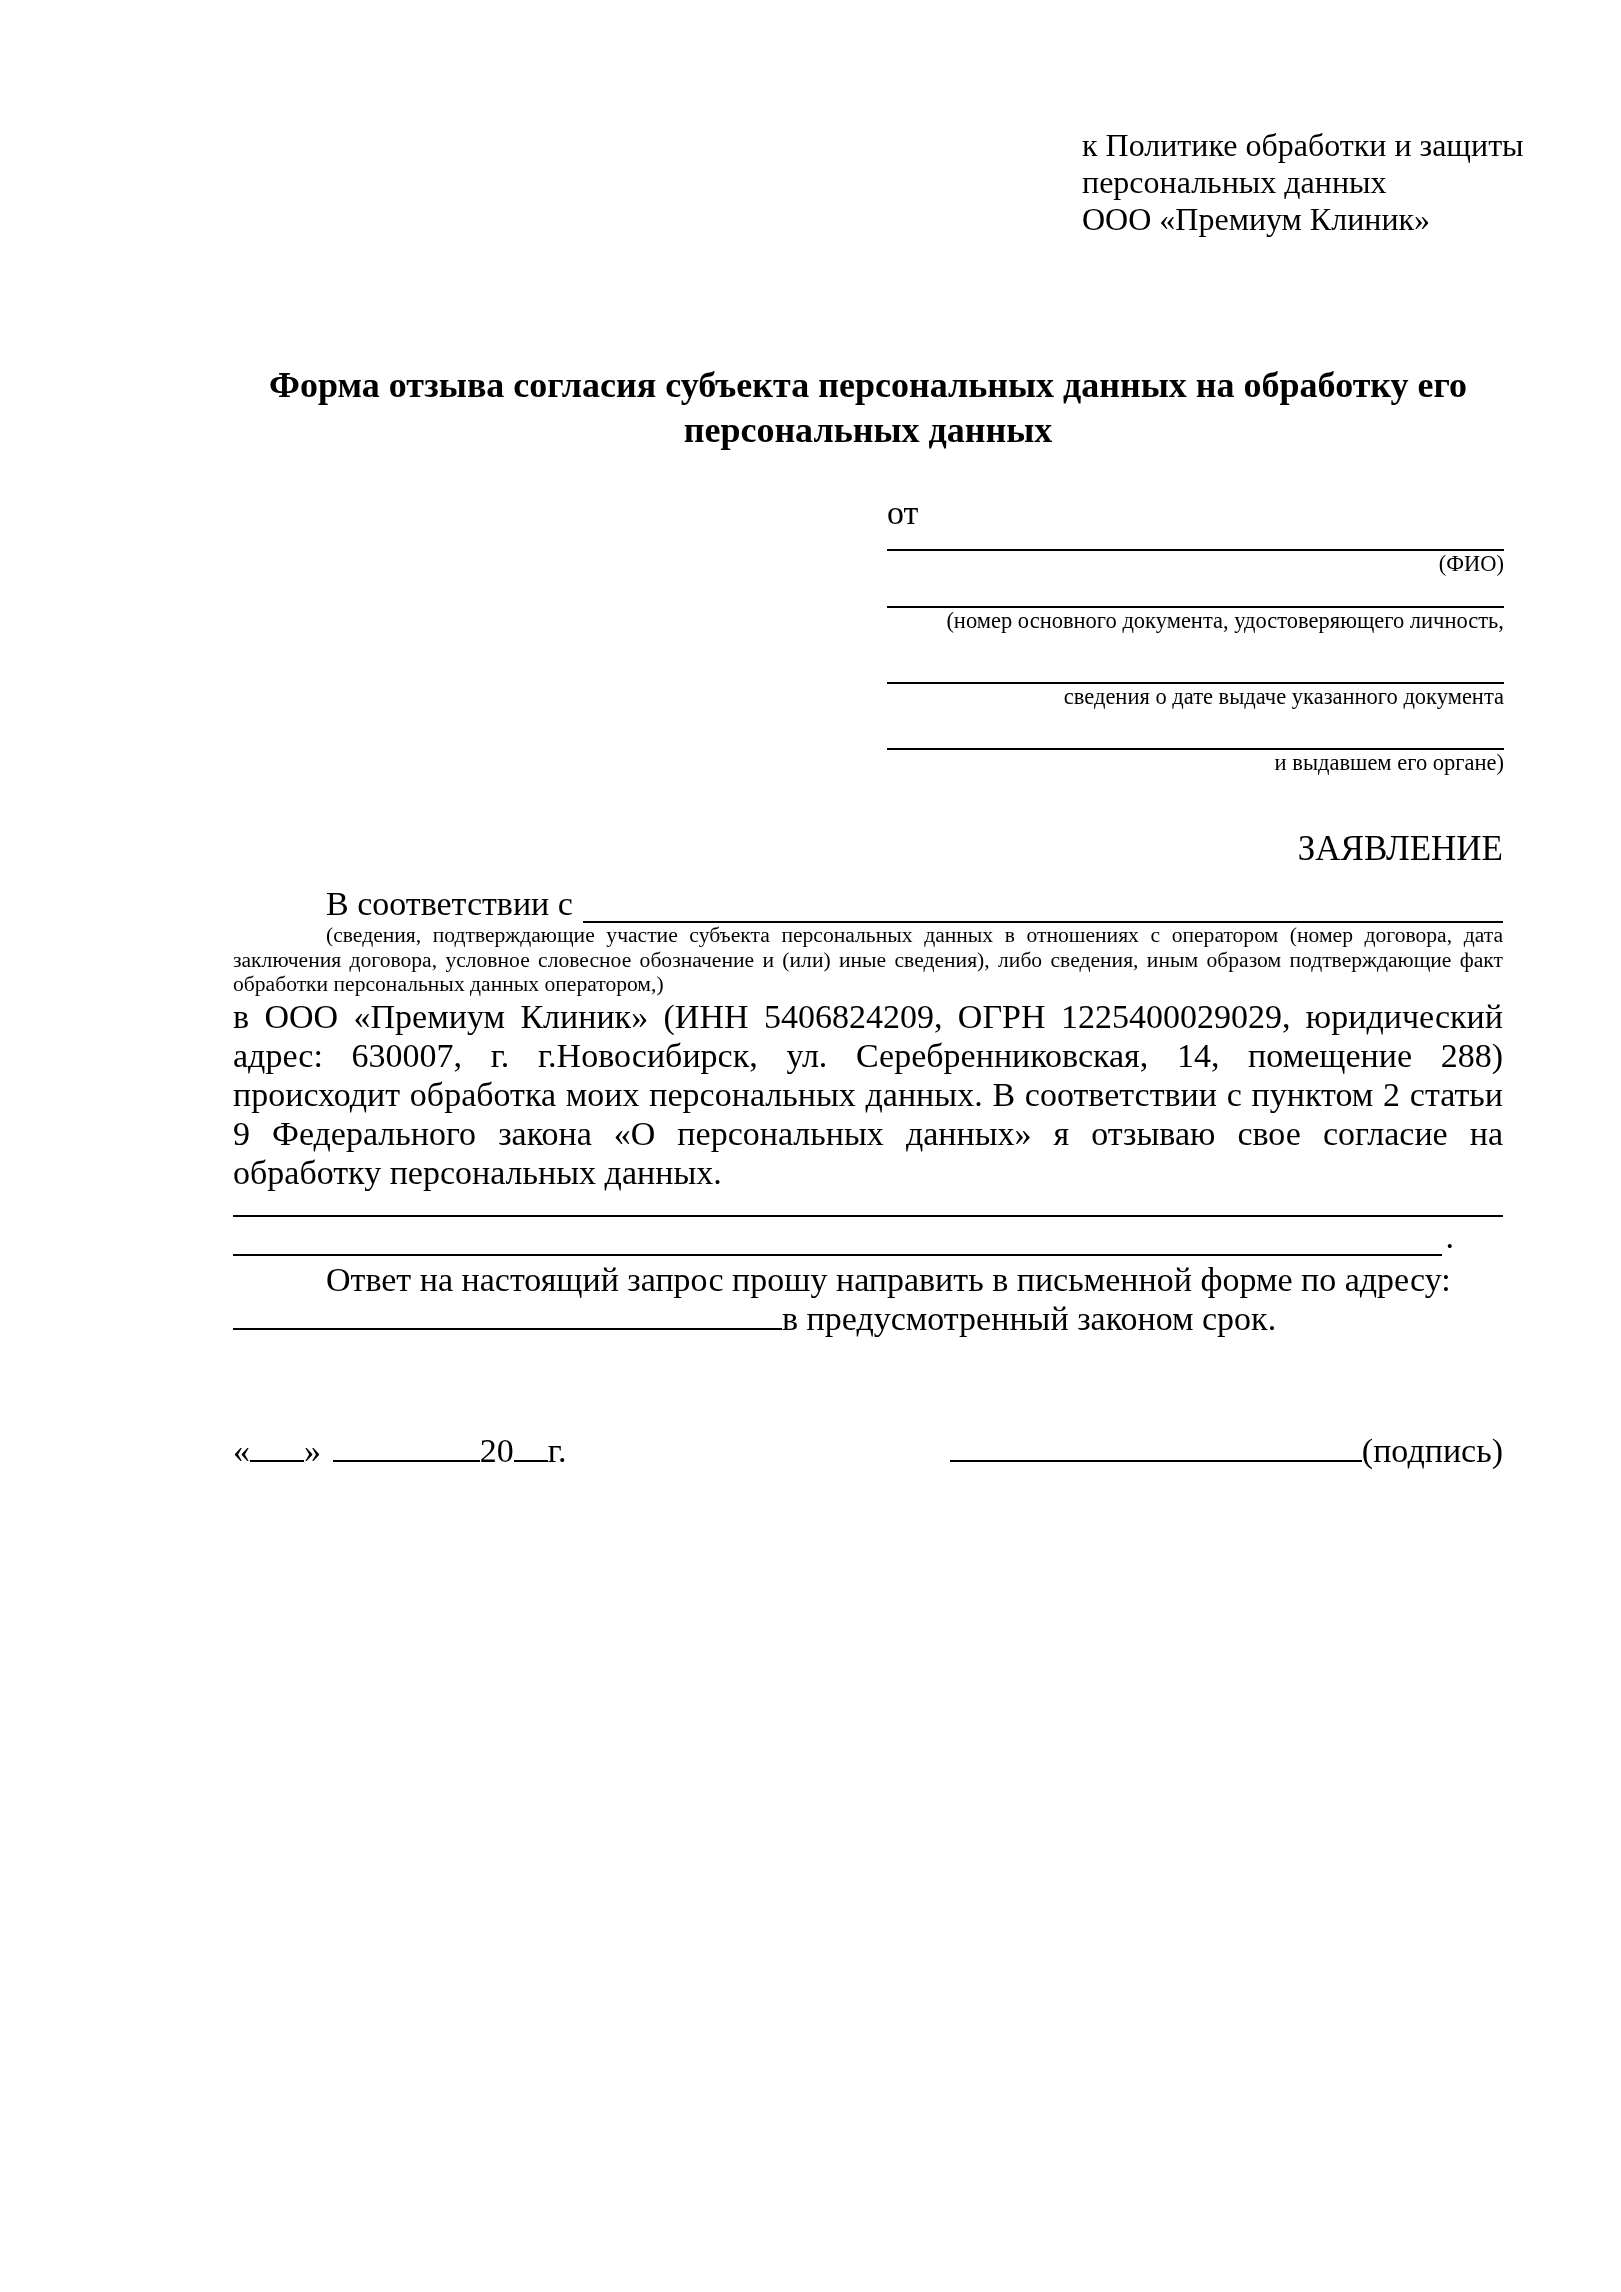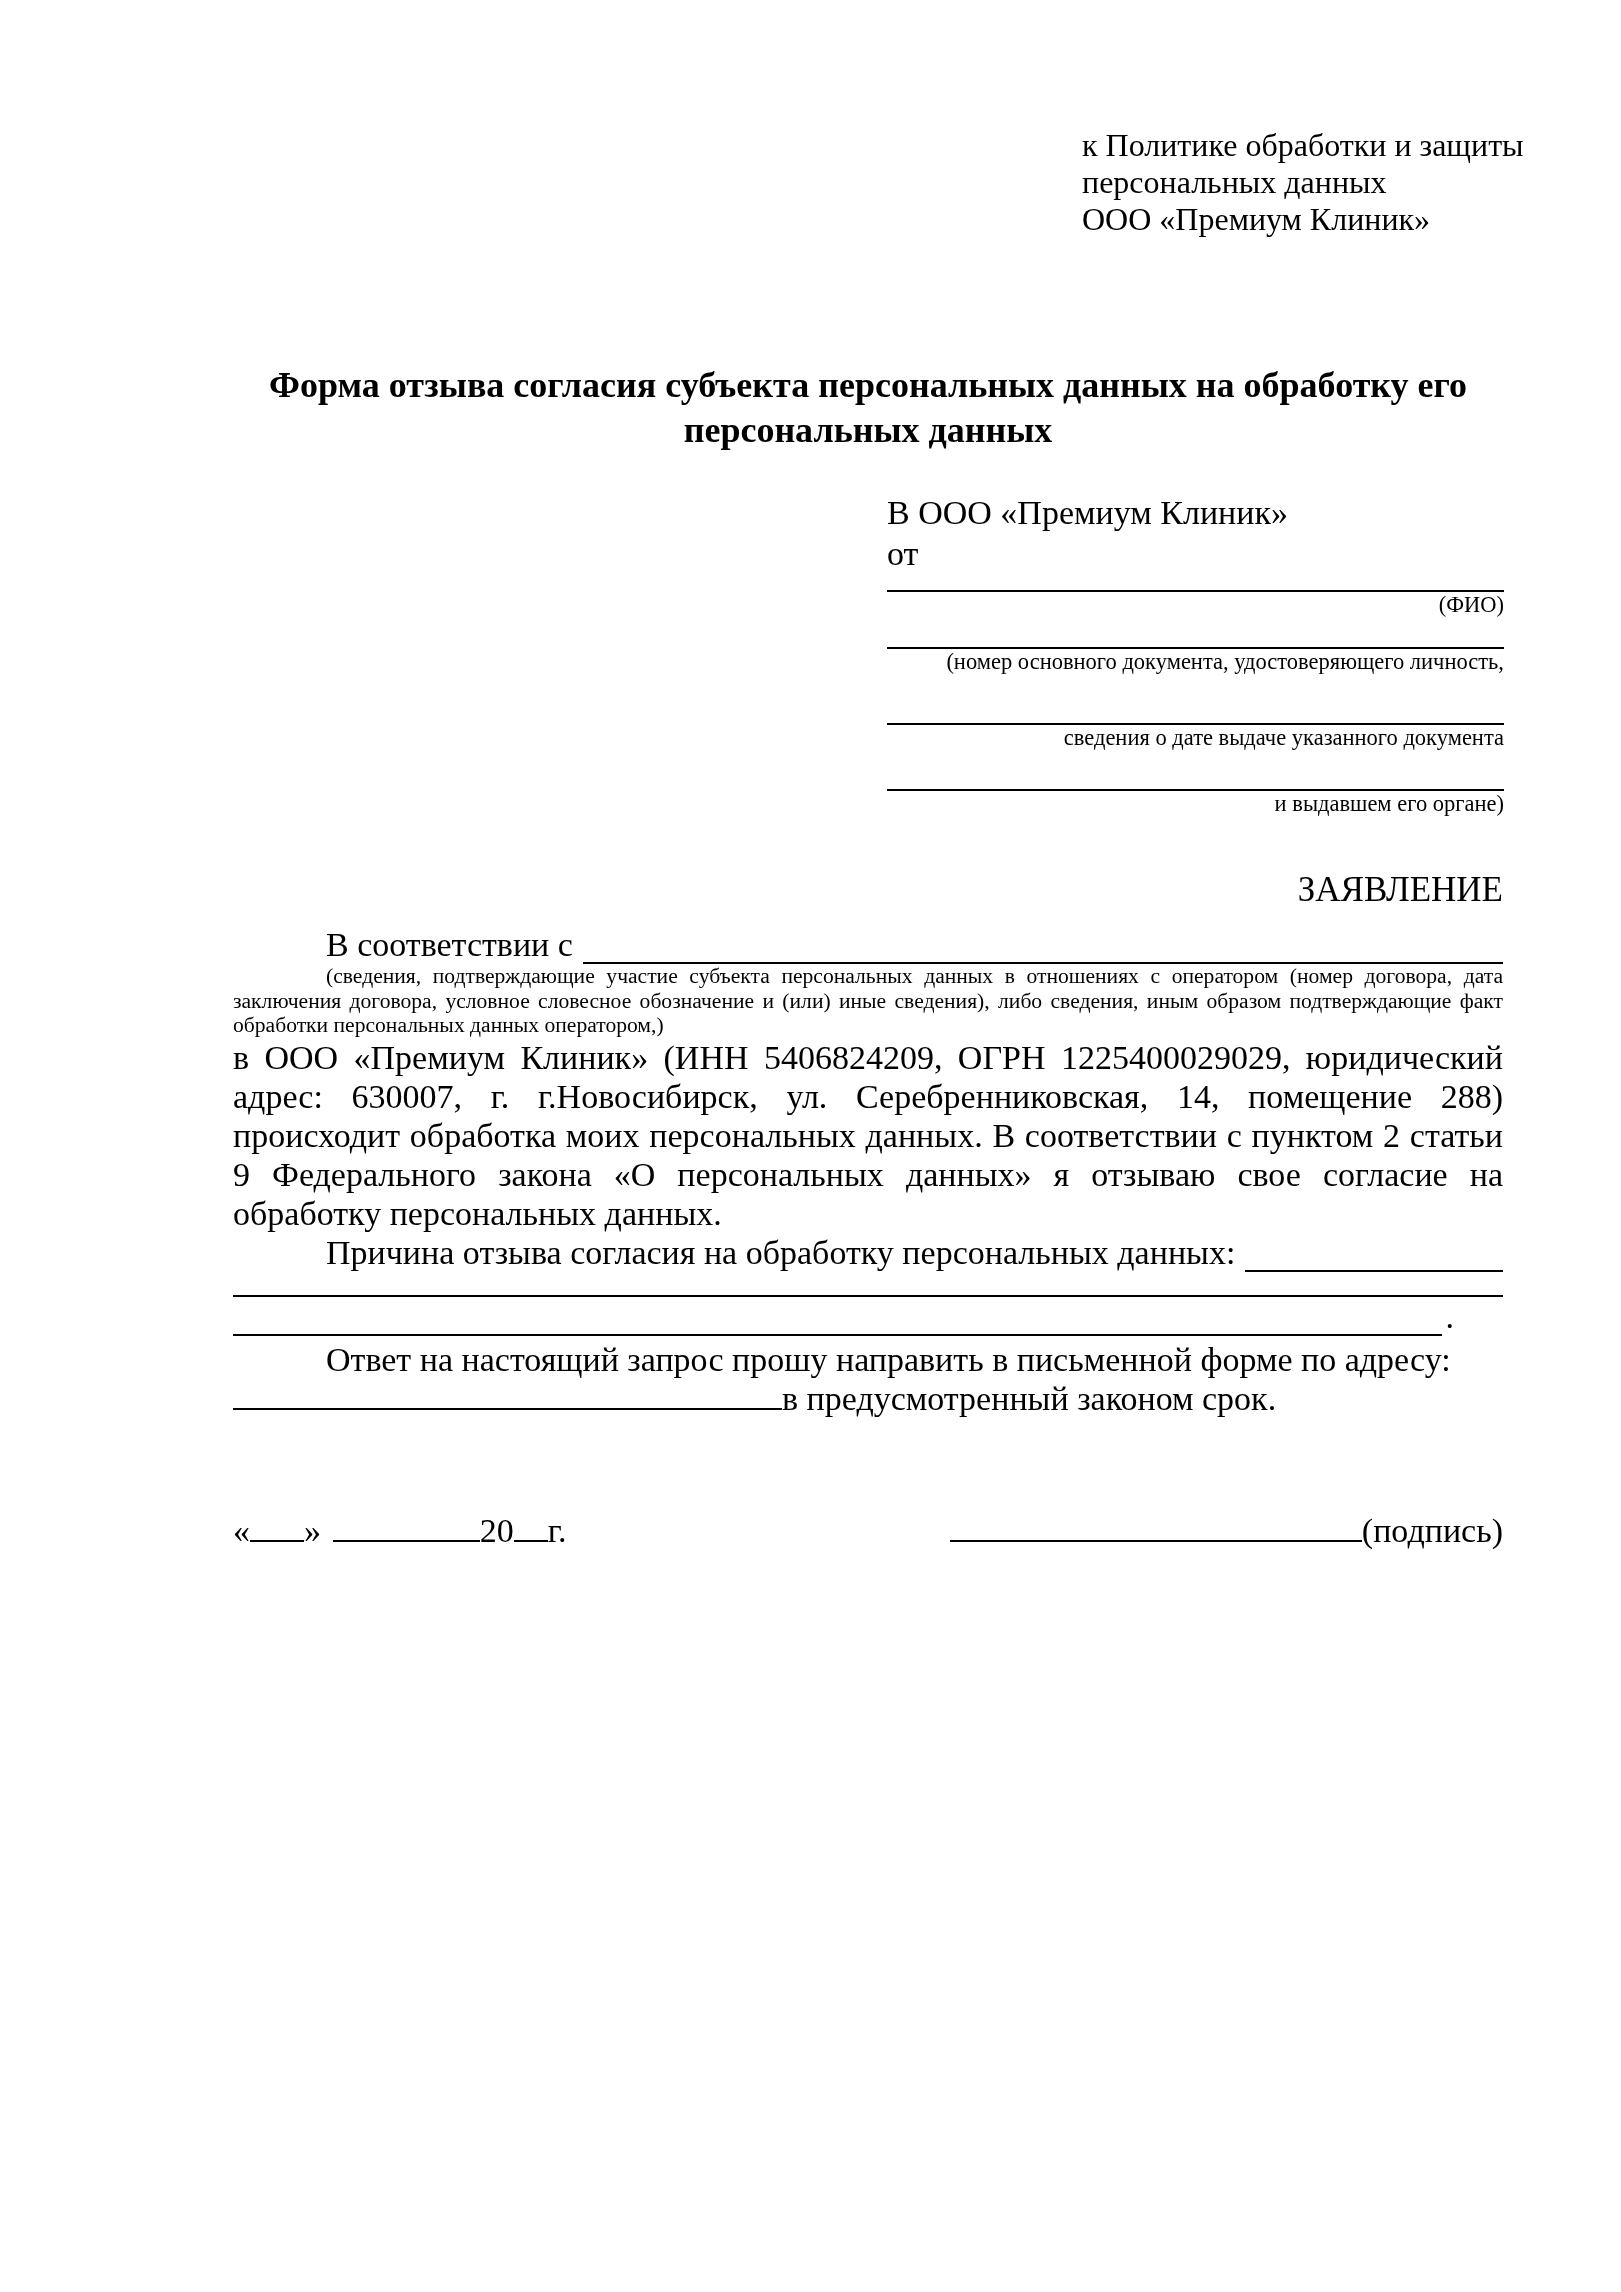--- a/index.html
+++ b/index.html
@@ -138,21 +138,20 @@
 
     <div class="appendix">
       <div>к Политике обработки и защиты</div>
       <div>персональных данных</div>
       <div>ООО «Премиум Клиник»</div>
     </div>
 
     <div class="doc-title">Форма отзыва согласия субъекта персональных данных на обработку его персональных данных</div>
 
     <div class="addressee">
-      <div>В ООО «Премиум Клиник»</div>
       <div>от</div>
 
       <div class="blank-line bl1"></div>
       <div class="field-caption">(ФИО)</div>
 
       <div class="blank-line bl2"></div>
       <div class="field-caption">(номер основного документа, удостоверяющего личность,</div>
 
       <div class="blank-line bl3"></div>
       <div class="field-caption">сведения о дате выдаче указанного документа</div>
@@ -165,24 +164,20 @@
 
     <div class="row intro-row">
       <span class="label">В соответствии с</span>
       <span class="fill"></span>
     </div>
 
     <div class="small-note">(сведения, подтверждающие участие субъекта персональных данных в отношениях с оператором (номер договора, дата заключения договора, условное словесное обозначение и (или) иные сведения), либо сведения, иным образом подтверждающие факт обработки персональных данных оператором,)</div>
 
     <div class="body-para">в ООО «Премиум Клиник» (ИНН 5406824209, ОГРН 1225400029029, юридический адрес: 630007, г. г.Новосибирск, ул. Серебренниковская, 14, помещение 288) происходит обработка моих персональных данных. В соответствии с пунктом 2 статьи 9 Федерального закона «О персональных данных» я отзываю свое согласие на обработку персональных данных.</div>
 
-    <div class="row reason-row">
-      <span class="label">Причина отзыва согласия на обработку персональных данных:</span>
-      <span class="fill"></span>
-    </div>
 
     <div class="blank-line reason-blank-1"></div>
 
     <div class="row reason-row2">
       <span class="fill"></span>
       <span class="dot">.</span>
     </div>
 
 
     <div class="reply-para">Ответ на настоящий запрос прошу направить в письменной форме по адресу:</div>

